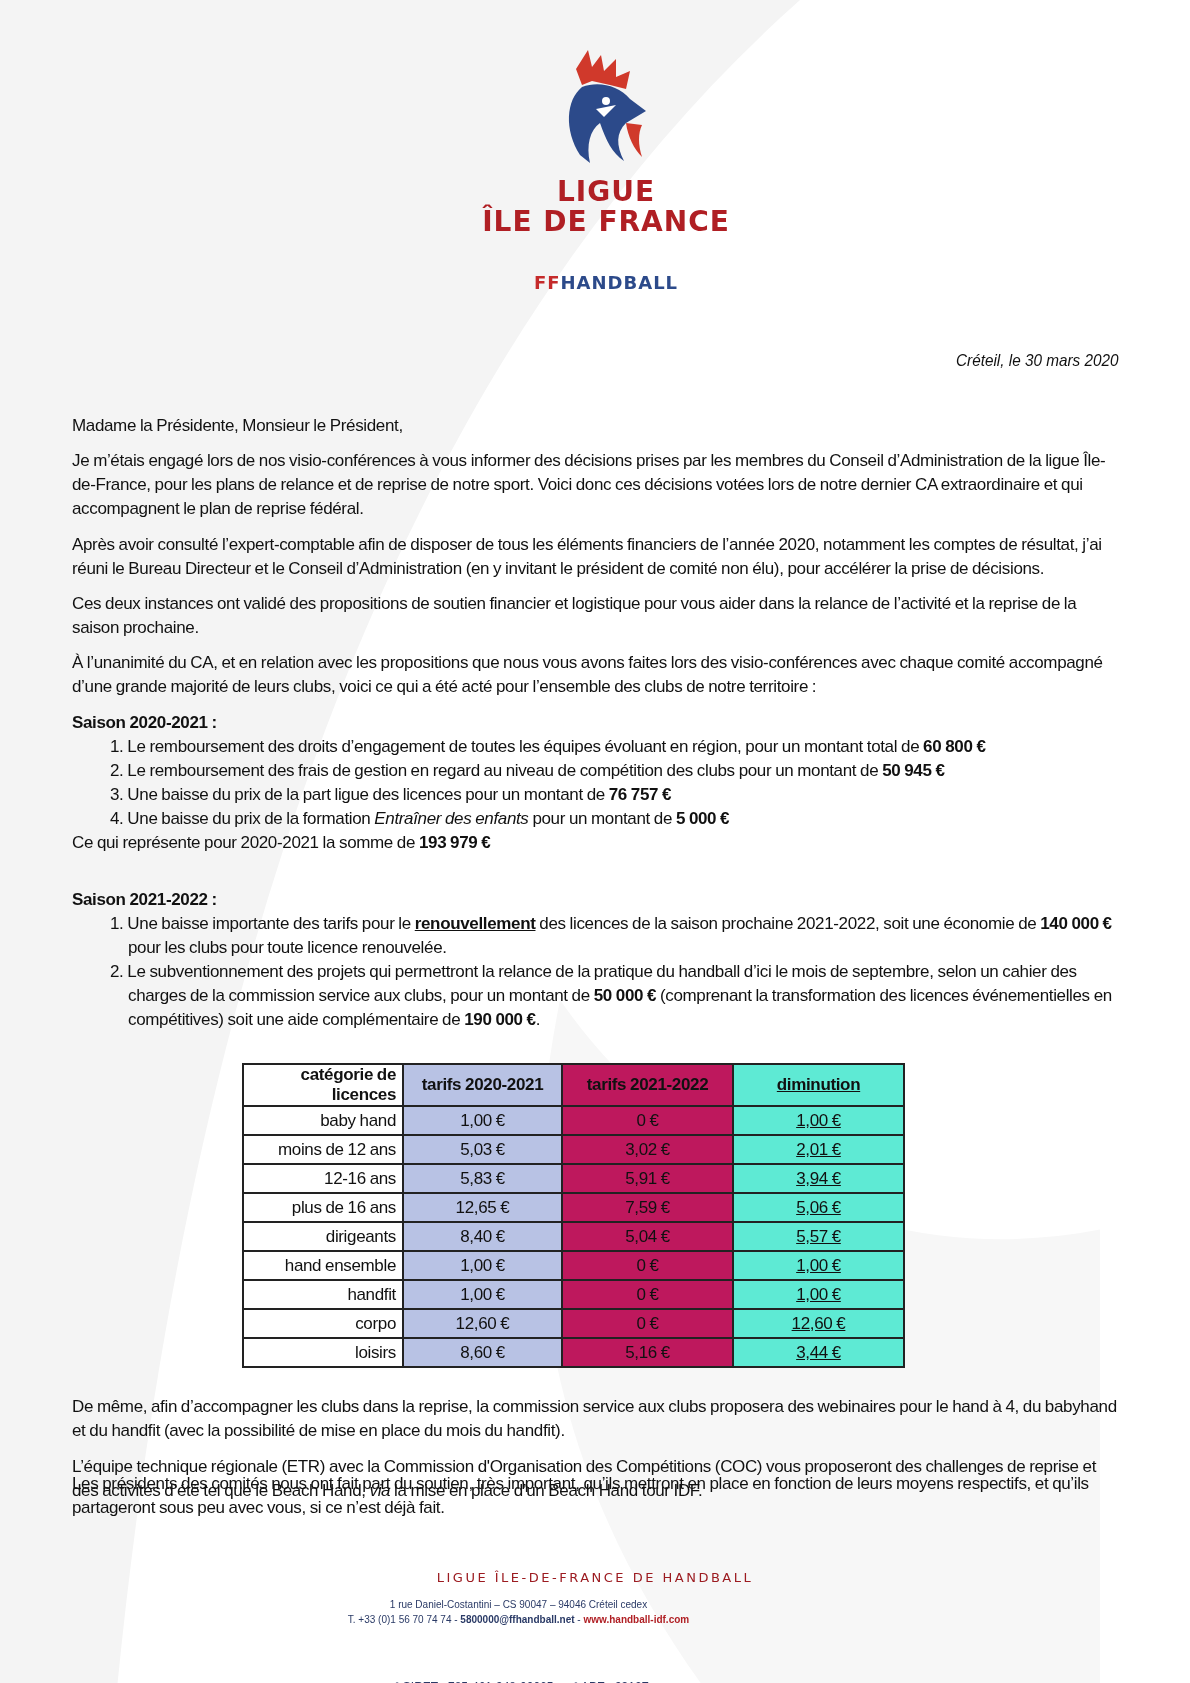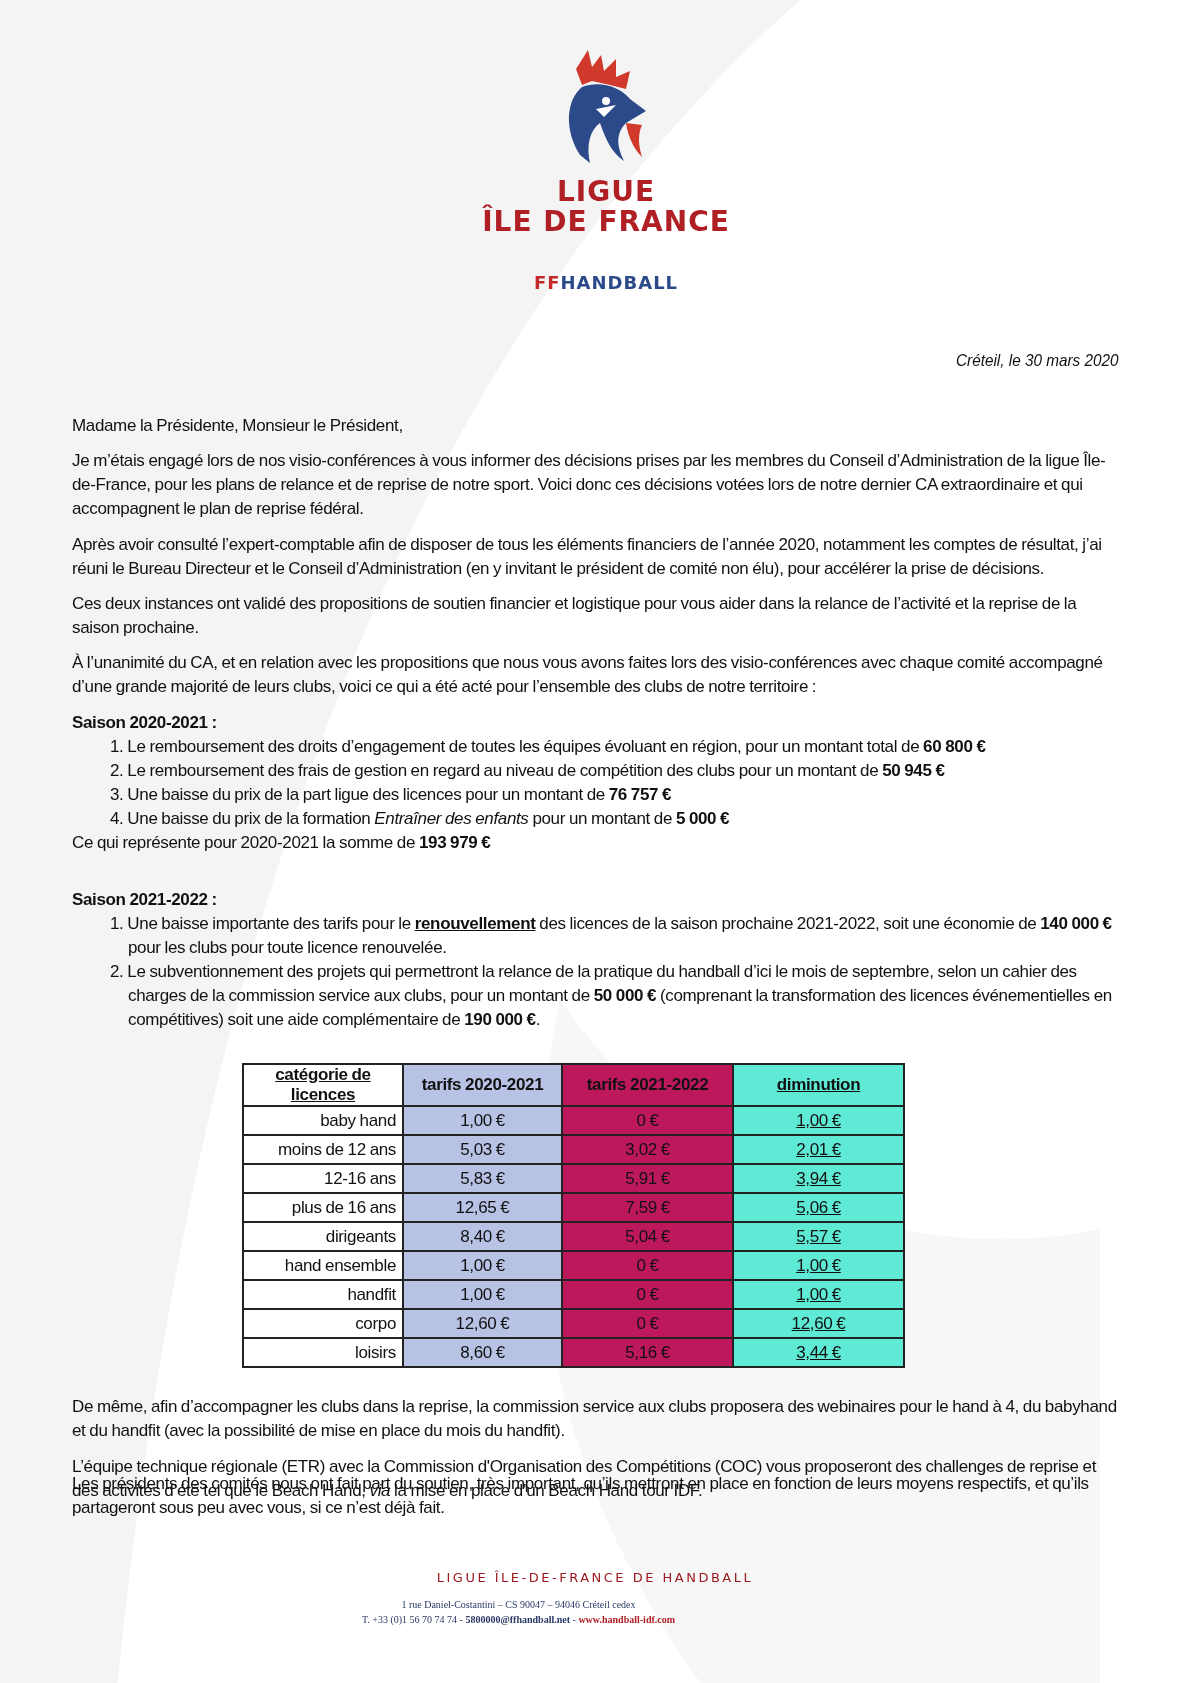--- a/index.html
+++ b/index.html
@@ -65,21 +65,21 @@
   .c2 { width:157px; text-align:center; background:#be185d; }
   .c3 { width:157px; text-align:center; background:#5eead4;text-decoration:underline; }
 
   .footer-title {
     position:absolute; left:0; width:1190px; top:1570px; text-align:center;
     color:#9c1b20; font-size:13px; letter-spacing:2.5px;
     font-family:"DejaVu Sans", sans-serif;
   }
   .footer-line {
     position:absolute; left:0; width:1037px; text-align:center;
-    font-family:Liberation Serif, serif; color:#2a3a66; font-size:10px;
+    font-family:Liberation Sans, sans-serif; color:#2a3a66; font-size:10px;
   }
   .footer-line .red { color:#b01f24; }
   .footer-line .bold { font-weight:bold; }
 </style>
 </head>
 <body>
 
 <svg class="bg-swoosh" viewBox="0 0 1300 1900">
   <path d="M200 100 L0 100 L0 2000 L300 2000 C 350 1200, 550 500, 1000 100 Z" fill="#f4f4f4"></path>
   <path d="M760 1100 C 700 1400, 760 1700, 1100 2000 L 1400 2000 L 1400 1300 C 1150 1400, 900 1300, 760 1100 Z" fill="#f7f7f7"></path>
@@ -123,21 +123,21 @@
 
 <div class="text cond" style="top:888px;">
   <div style="font-weight:bold;">Saison 2021-2022 :</div>
   <div class="li-wrap"><span>1.</span> <span>Une baisse importante des tarifs pour le </span><span class="u">renouvellement</span><span> des licences de la saison prochaine 2021-2022, soit une économie de </span><b>140 000 €</b><br><span>pour les clubs pour toute licence renouvelée.</span></div>
   <div class="li-wrap"><span>2.</span> <span>Le subventionnement des projets qui permettront la relance de la pratique du handball d’ici le mois de septembre, selon un cahier des charges de la commission service aux clubs, pour un montant de </span><b>50 000 €</b><span> (comprenant la transformation des licences événementielles en compétitives) soit une aide complémentaire de </span><b>190 000 €</b><span>.</span></div>
 </div>
 
 <table class="tarifs cond">
   <tbody>
       <tr>
-    <th class="c0" style="text-align:center;text-decoration:underline;">catégorie de licences</th>
+    <th class="c0" style="text-align:right;">catégorie de licences</th>
     <th class="c1">tarifs 2020-2021</th>
     <th class="c2">tarifs 2021-2022</th>
     <th class="c3">diminution</th>
   </tr>
   <tr>
         <td class="c0">baby hand</td>
         <td class="c1">1,00 €</td>
         <td class="c2">0 €</td>
         <td class="c3">1,00 €</td>
       </tr>

